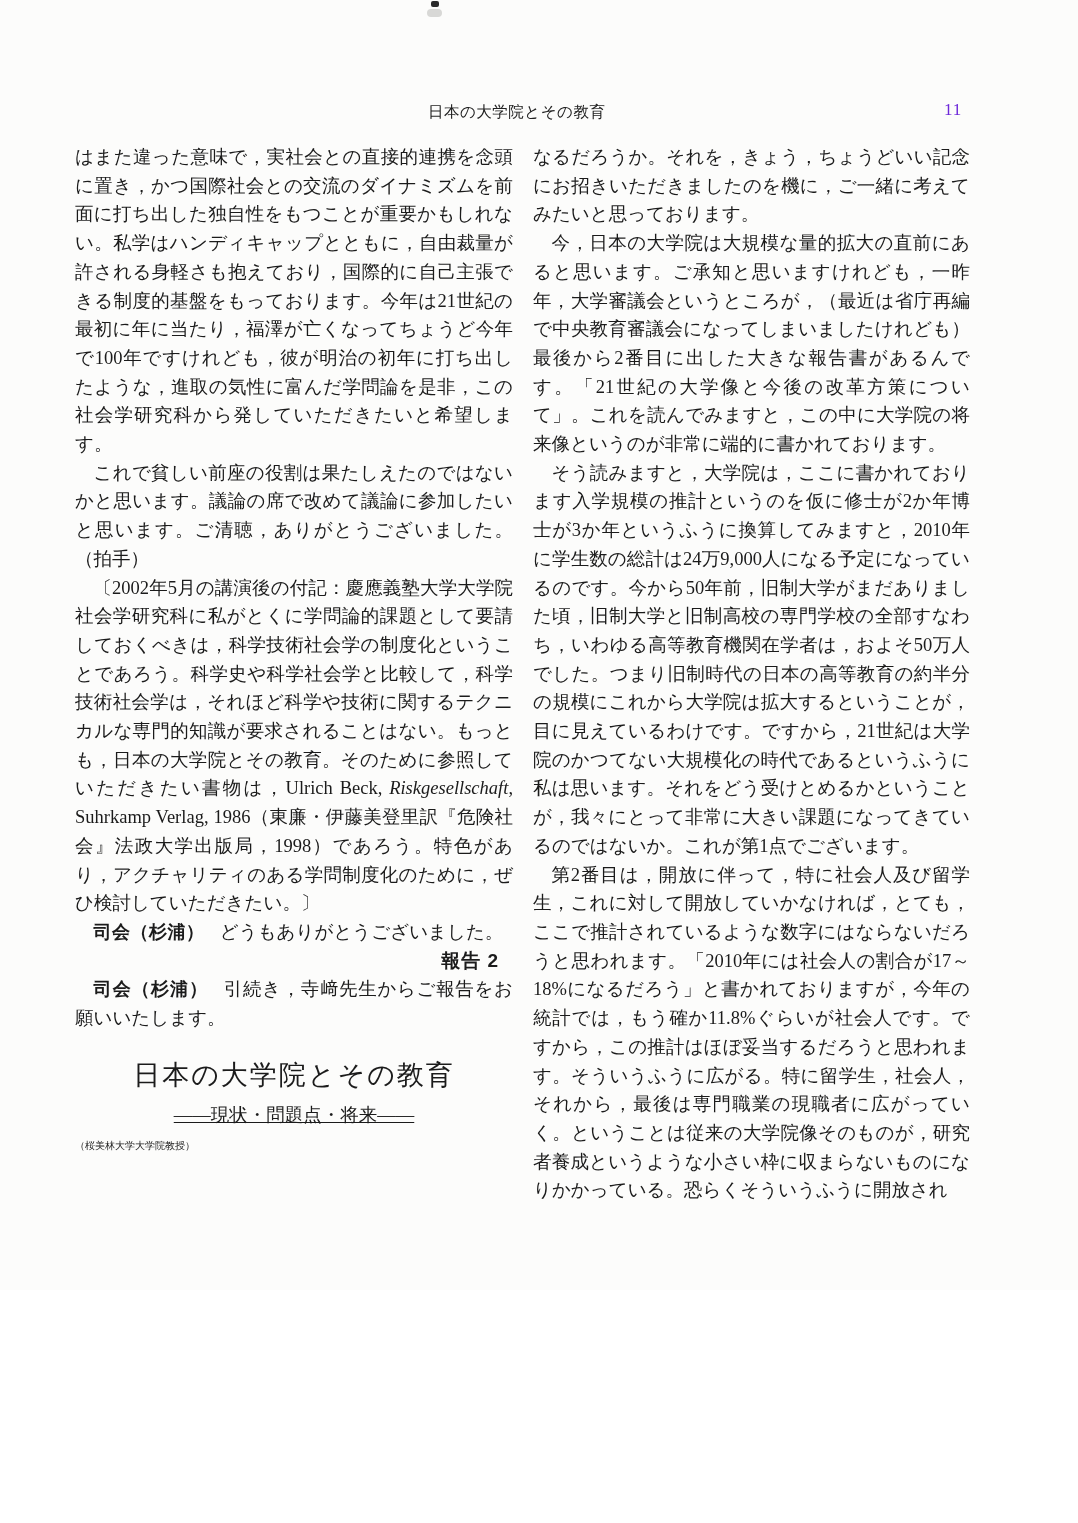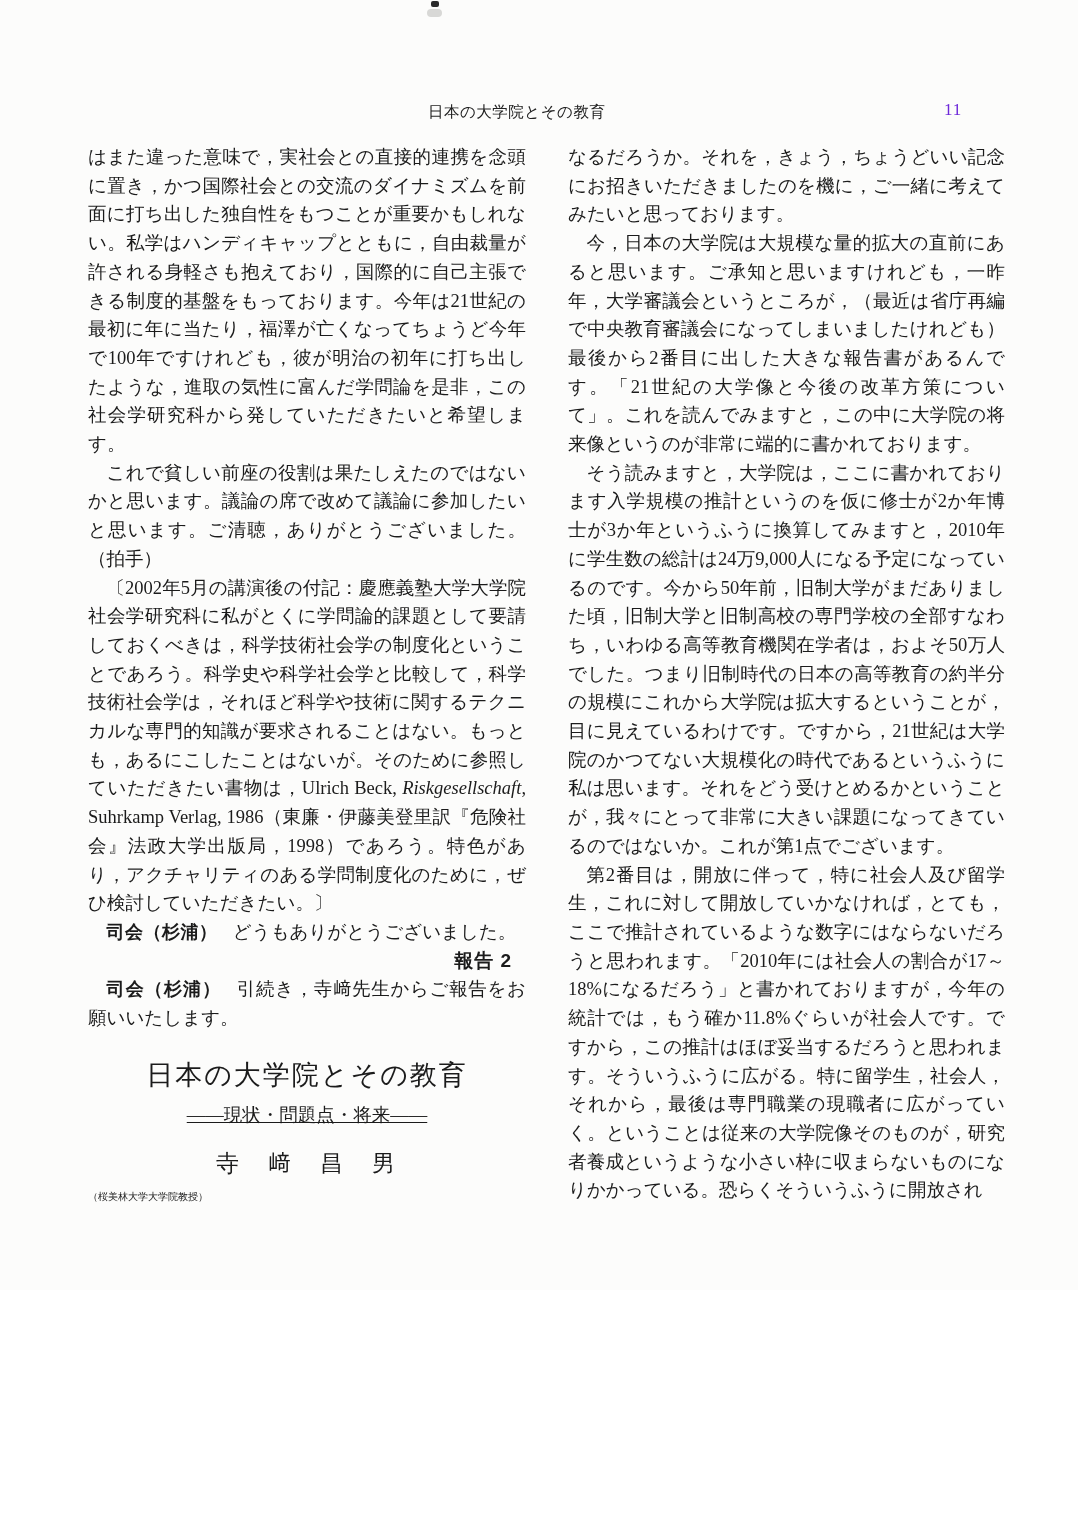--- a/index.html
+++ b/index.html
@@ -14,22 +14,22 @@
   .running-title{
     position:absolute;left:428px;top:102px;
     font-size:15.5px;letter-spacing:.5px;color:#222;
     white-space:nowrap;
   }
   .pagenum{
     position:absolute;left:944px;top:100px;
     font-size:17px;color:#6d28d9;letter-spacing:1px;
   }
   .columns{
-    position:absolute;top:143px;left:88px;width:917px;
-    display:flex;gap:42px;
+    position:absolute;top:143px;left:75px;width:917px;
+    display:flex;gap:20px;
   }
   .col{
     font-size:18.5px;line-height:28.7px;
     text-align:justify;
   }
   .col.left{width:438px;}
   .col.right{width:437px;}
   .col p{margin:0;text-indent:1em;}
   .col p.flush{text-indent:0;}
   .postscript i{font-style:italic;}
@@ -76,31 +76,30 @@
   <div class="speck d"></div>
 
   <span class="running-title">日本の大学院とその教育</span>
   <span class="pagenum">11</span>
 
   <div class="columns">
 
     <div class="col left">
       <p class="flush">はまた違った意味で，実社会との直接的連携を念頭に置き，かつ国際社会との交流のダイナミズムを前面に打ち出した独自性をもつことが重要かもしれない。私学はハンディキャップとともに，自由裁量が許される身軽さも抱えており，国際的に自己主張できる制度的基盤をもっております。今年は21世紀の最初に年に当たり，福澤が亡くなってちょうど今年で100年ですけれども，彼が明治の初年に打ち出したような，進取の気性に富んだ学問論を是非，この社会学研究科から発していただきたいと希望します。</p>
       <p>これで貧しい前座の役割は果たしえたのではないかと思います。議論の席で改めて議論に参加したいと思います。ご清聴，ありがとうございました。（拍手）</p>
-      <p class="postscript"><span>〔2002年5月の講演後の付記：慶應義塾大学大学院社会学研究科に私がとくに学問論的課題として要請しておくべきは，科学技術社会学の制度化ということであろう。科学史や科学社会学と比較して，科学技術社会学は，それほど科学や技術に関するテクニカルな専門的知識が要求されることはない。もっとも，あるにこしたことはないが。そのために参照していただきたい書物は，Ulrich Beck, </span><i>Riskgesellschaft</i><span>, Suhrkamp Verlag, 1986（東廉・伊藤美登里訳『危険社会』法政大学出版局，1998）であろう。特色があり，アクチャリティのある学問制度化のために，ぜひ検討していただきたい。〕</span></p>
+      <p class="postscript"><span>〔2002年5月の講演後の付記：慶應義塾大学大学院社会学研究科に私がとくに学問論的課題として要請しておくべきは，科学技術社会学の制度化ということであろう。科学史や科学社会学と比較して，科学技術社会学は，それほど科学や技術に関するテクニカルな専門的知識が要求されることはない。もっとも，日本の大学院とその教育。そのために参照していただきたい書物は，Ulrich Beck, </span><i>Riskgesellschaft</i><span>, Suhrkamp Verlag, 1986（東廉・伊藤美登里訳『危険社会』法政大学出版局，1998）であろう。特色があり，アクチャリティのある学問制度化のために，ぜひ検討していただきたい。〕</span></p>
 
       <p class="speaker-line"><span class="speaker">司会（杉浦）</span><span>どうもありがとうございました。</span></p>
 
       <p class="report-heading">報告 2</p>
 
       <p class="speaker-line"><span class="speaker">司会（杉浦）</span><span>引続き，寺﨑先生からご報告をお願いいたします。</span></p>
 
       <h2 class="talk-title">日本の大学院とその教育</h2>
       <div class="talk-subtitle">——現状・問題点・将来——</div>
-      <div class="speaker-name">寺　﨑　昌　男</div>
       <div class="speaker-affil">（桜美林大学大学院教授）</div>
 
     </div>
 
     <div class="col right">
       <p class="flush">なるだろうか。それを，きょう，ちょうどいい記念にお招きいただきましたのを機に，ご一緒に考えてみたいと思っております。</p>
       <p>今，日本の大学院は大規模な量的拡大の直前にあると思います。ご承知と思いますけれども，一昨年，大学審議会というところが，（最近は省庁再編で中央教育審議会になってしまいましたけれども）最後から2番目に出した大きな報告書があるんです。「21世紀の大学像と今後の改革方策について」。これを読んでみますと，この中に大学院の将来像というのが非常に端的に書かれております。</p>
       <p>そう読みますと，大学院は，ここに書かれております入学規模の推計というのを仮に修士が2か年博士が3か年というふうに換算してみますと，2010年に学生数の総計は24万9,000人になる予定になっているのです。今から50年前，旧制大学がまだありました頃，旧制大学と旧制高校の専門学校の全部すなわち，いわゆる高等教育機関在学者は，およそ50万人でした。つまり旧制時代の日本の高等教育の約半分の規模にこれから大学院は拡大するということが，目に見えているわけです。ですから，21世紀は大学院のかつてない大規模化の時代であるというふうに私は思います。それをどう受けとめるかということが，我々にとって非常に大きい課題になってきているのではないか。これが第1点でございます。</p>
       <p>第2番目は，開放に伴って，特に社会人及び留学生，これに対して開放していかなければ，とても，ここで推計されているような数字にはならないだろうと思われます。「2010年には社会人の割合が17～18%になるだろう」と書かれておりますが，今年の統計では，もう確か11.8%ぐらいが社会人です。ですから，この推計はほぼ妥当するだろうと思われます。そういうふうに広がる。特に留学生，社会人，それから，最後は専門職業の現職者に広がっていく。ということは従来の大学院像そのものが，研究者養成というような小さい枠に収まらないものになりかかっている。恐らくそういうふうに開放され</p>
     </div>

